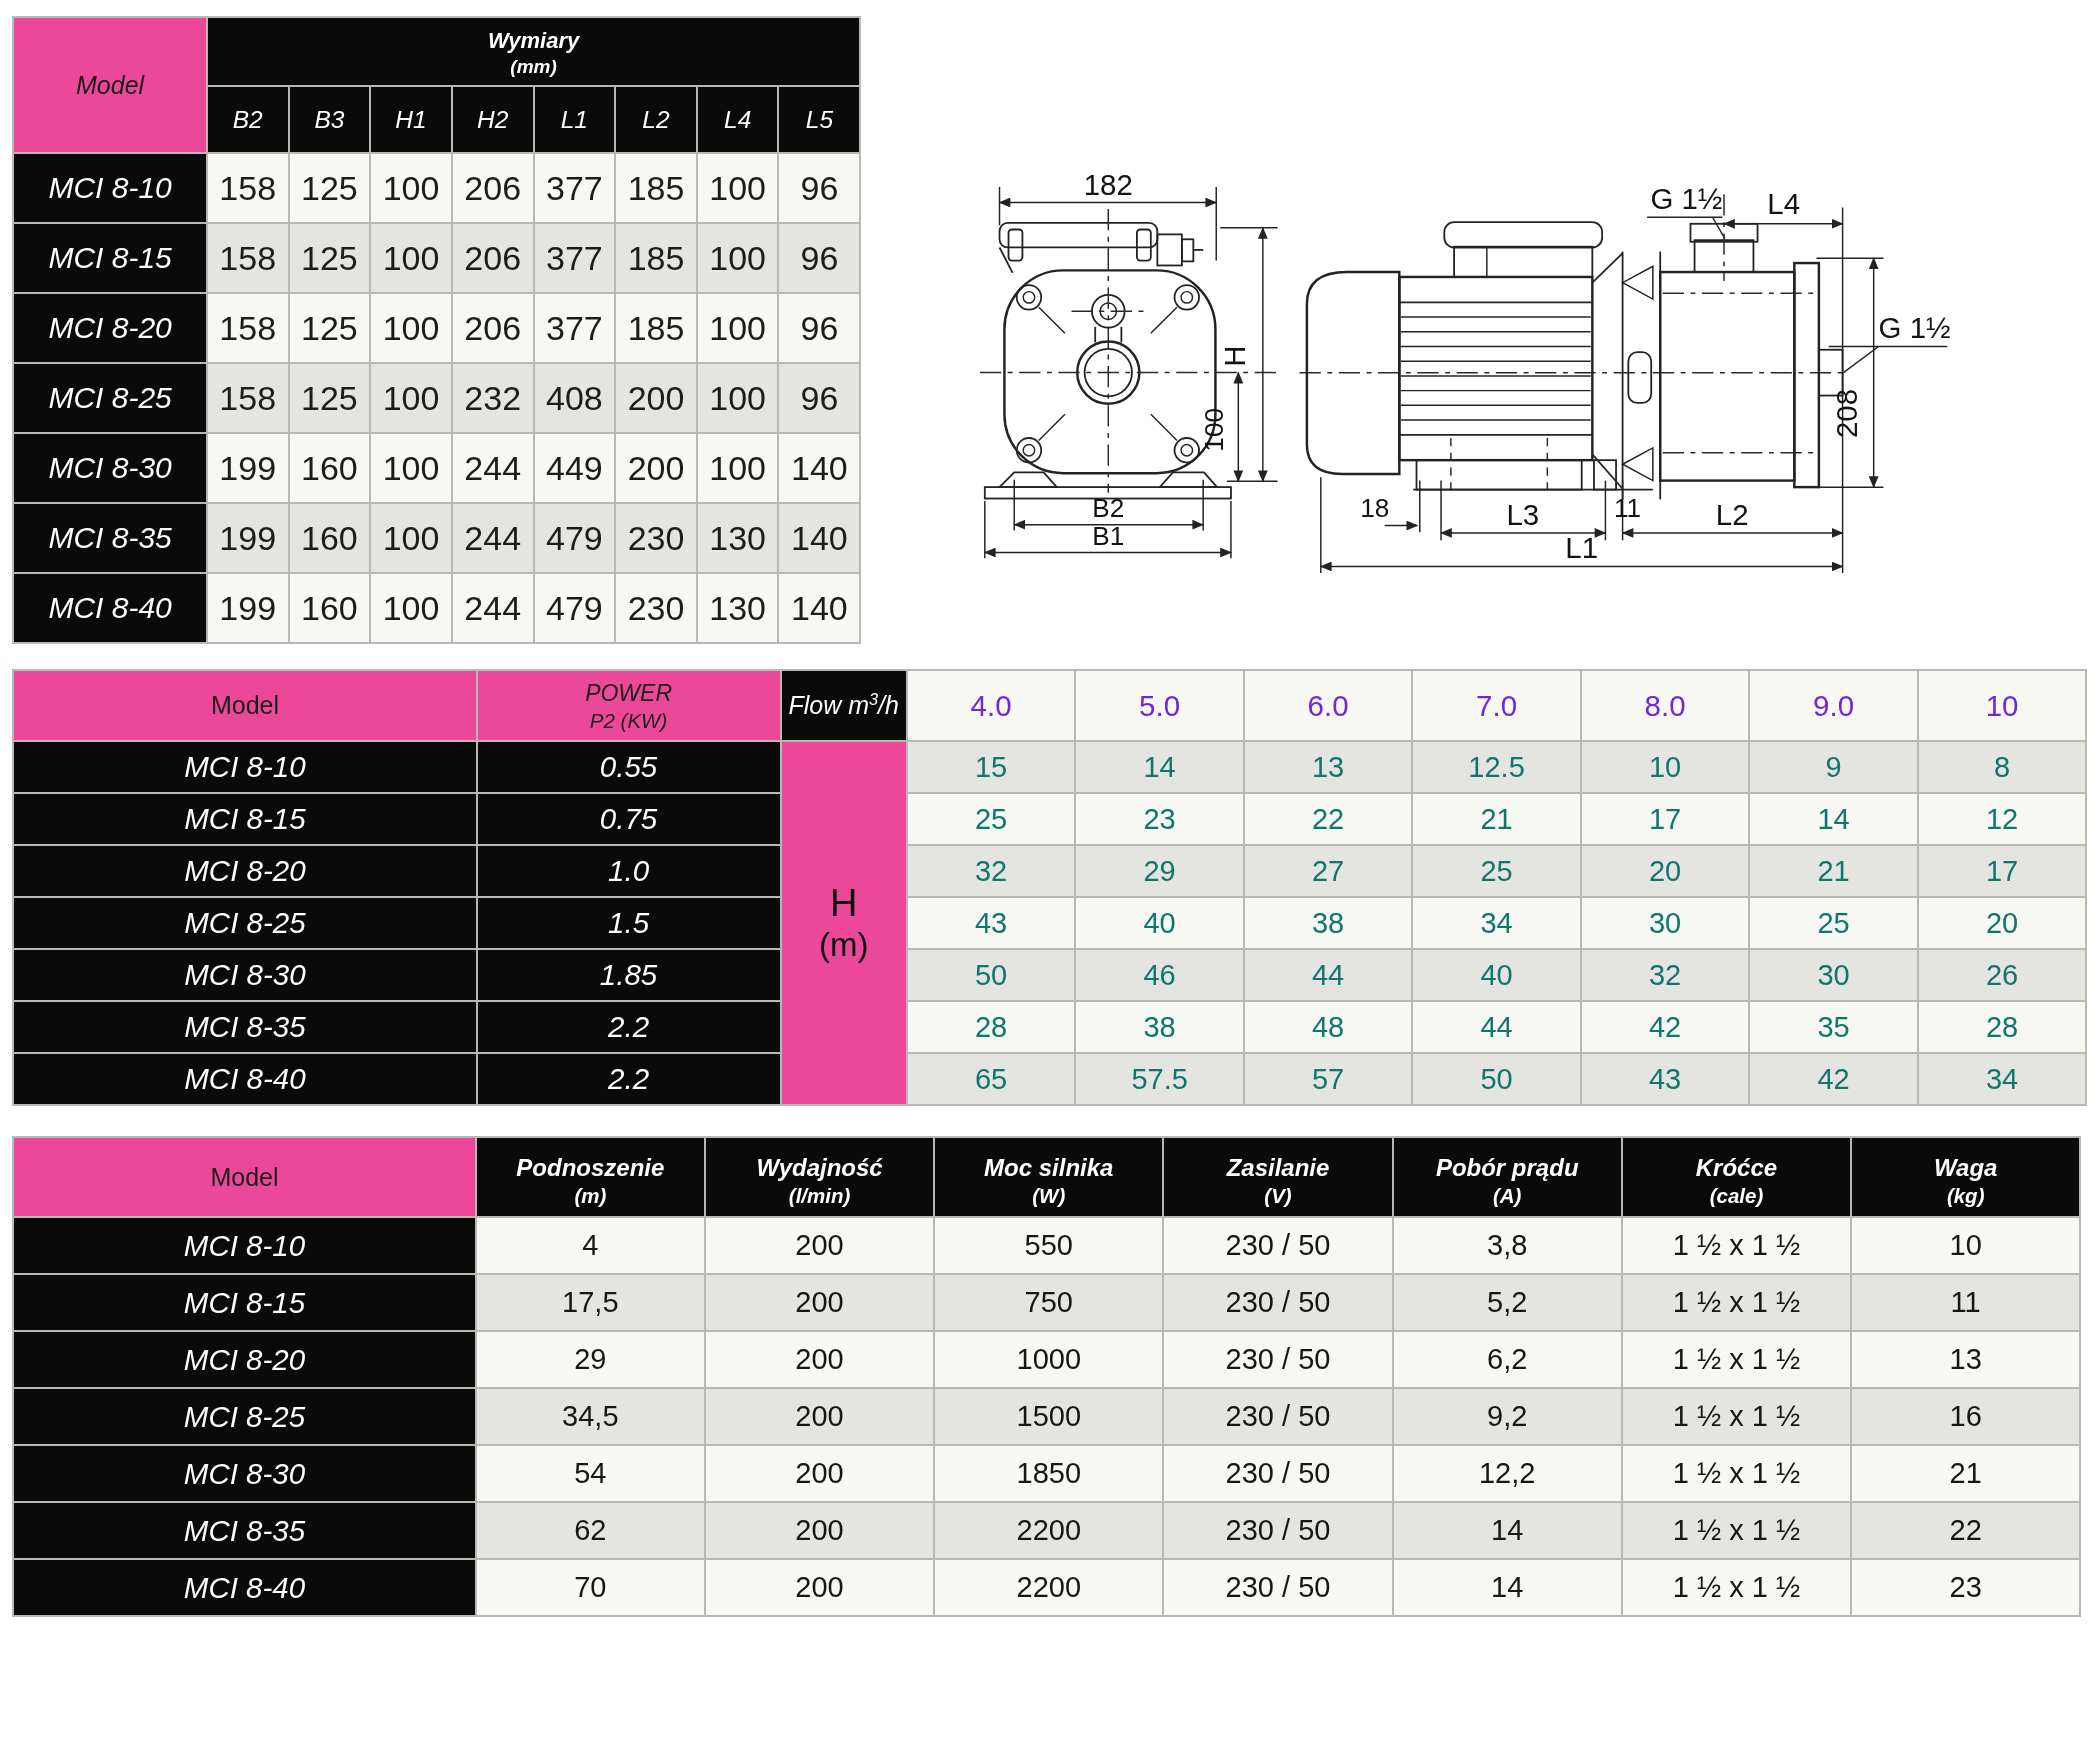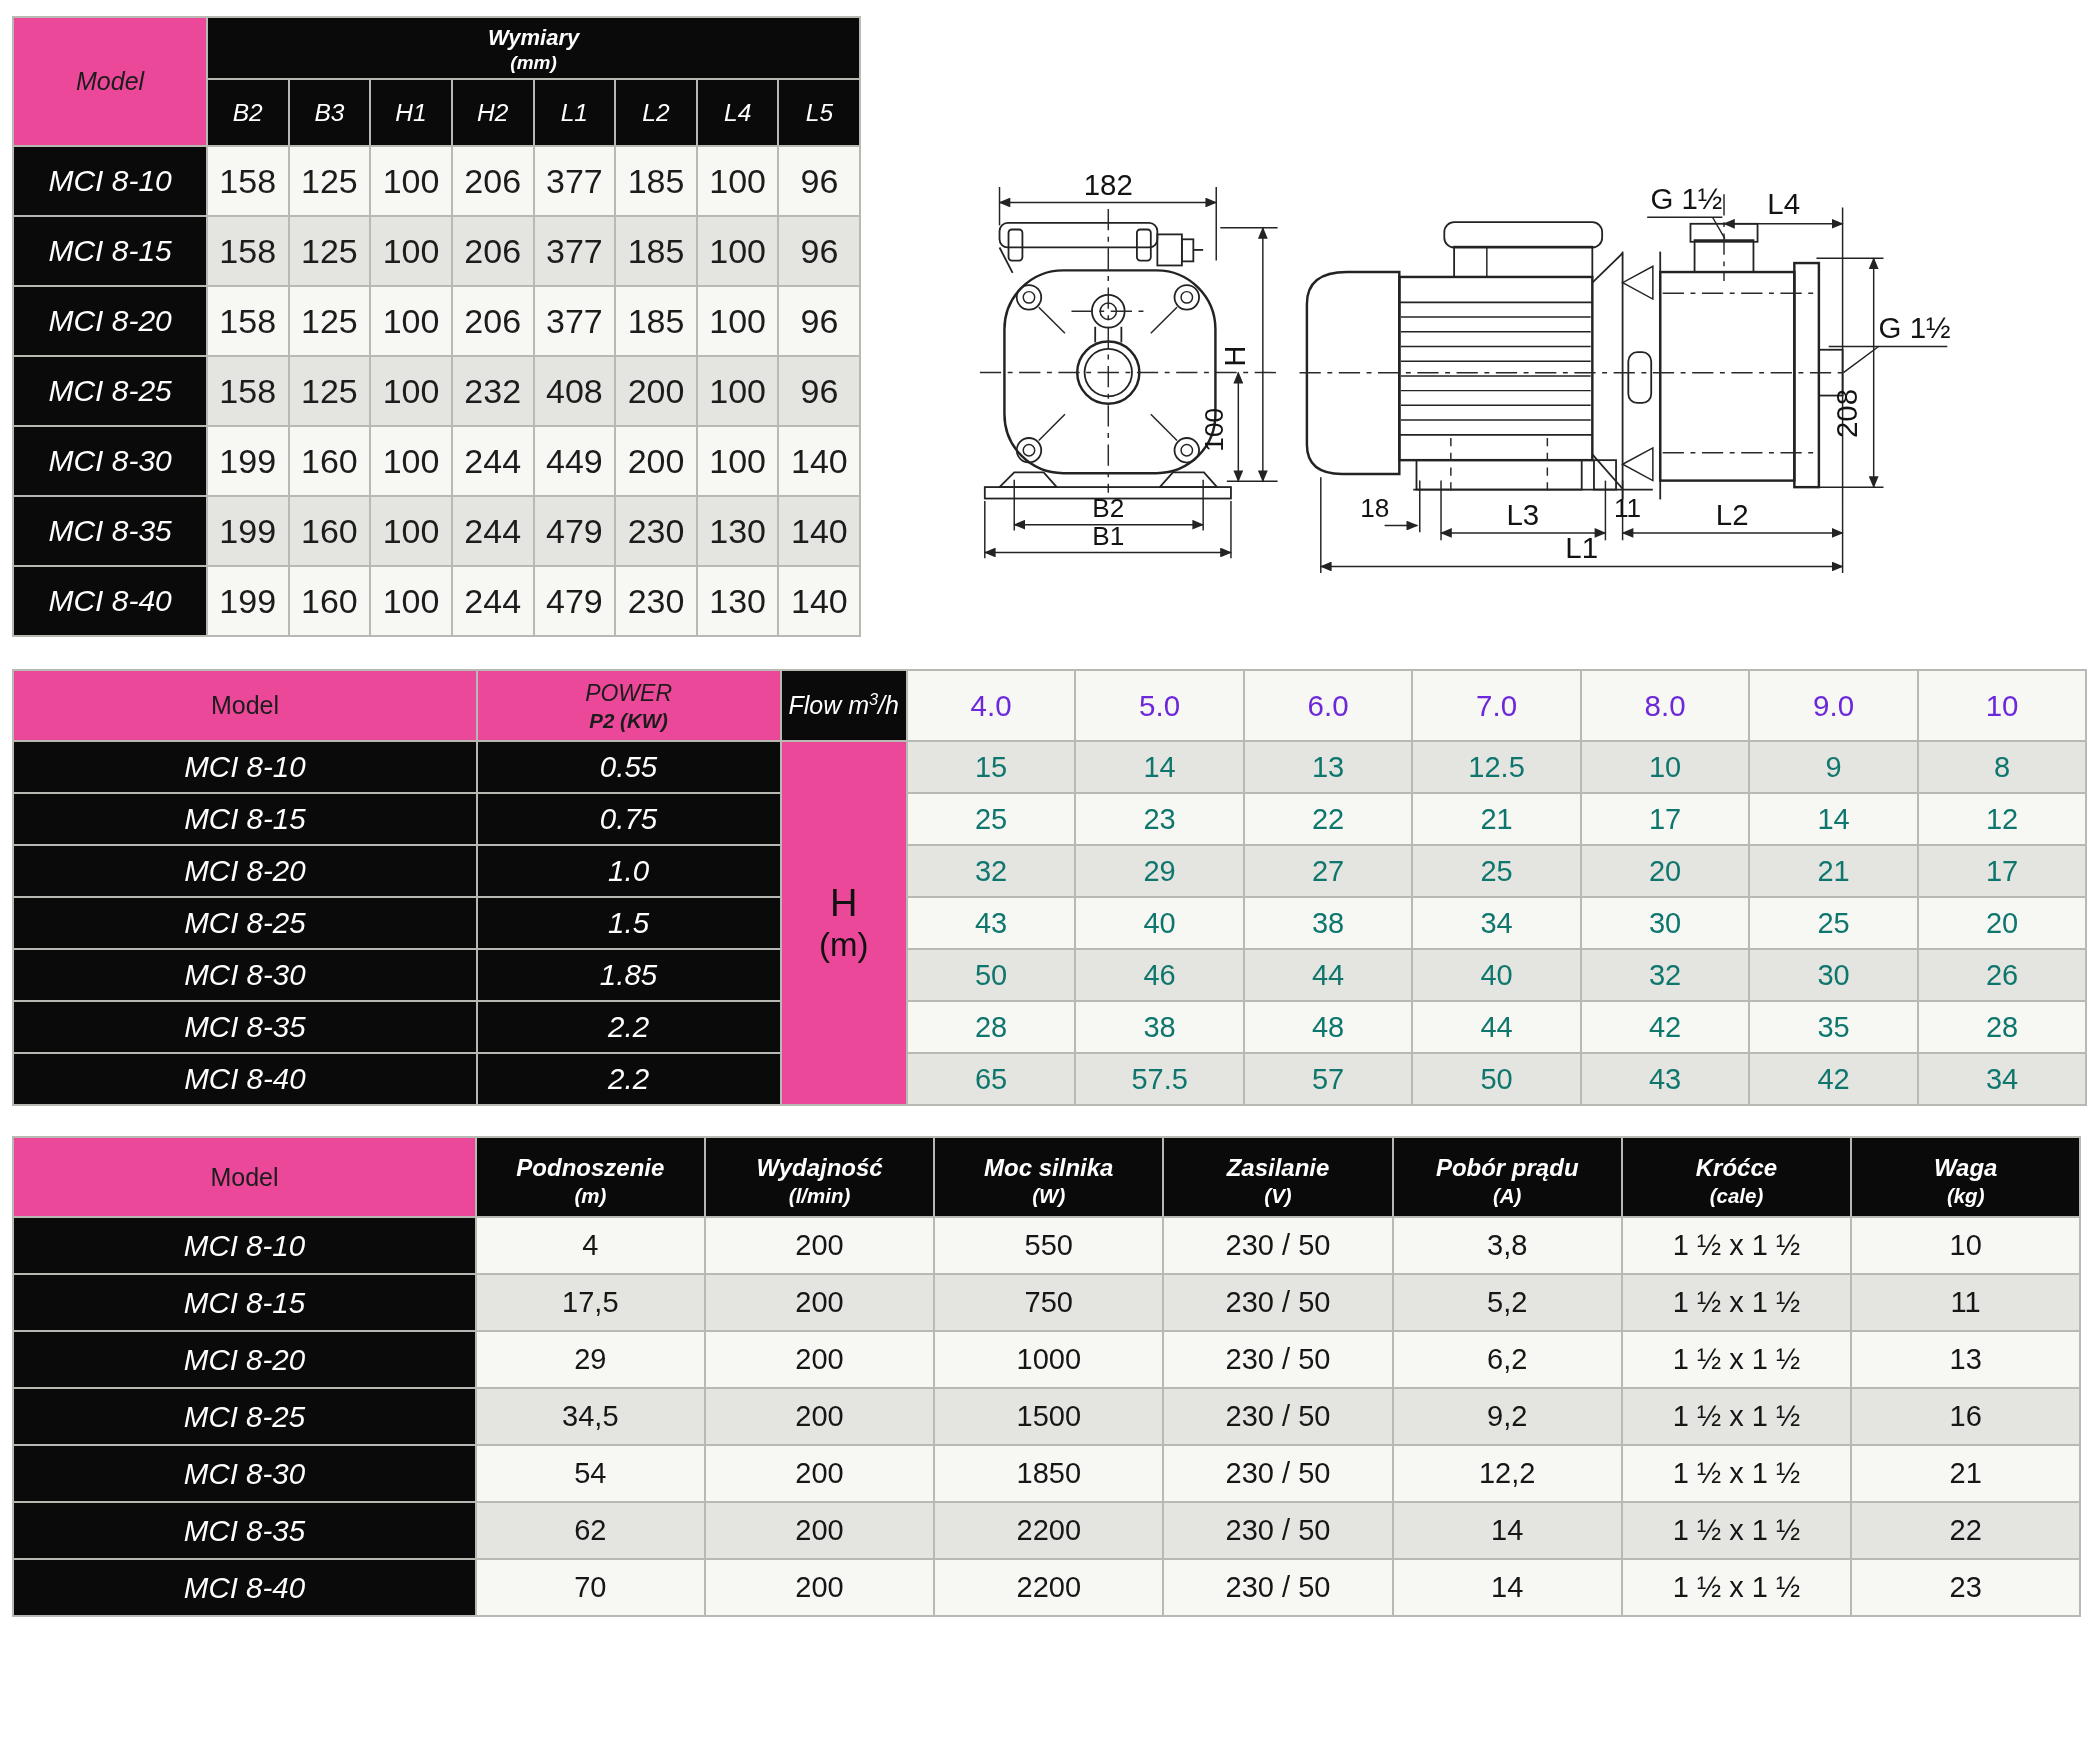--- a/index.html
+++ b/index.html
@@ -16,29 +16,29 @@
 
   .mhi{font-style:italic;font-weight:700;font-size:25px;}
   .mh{font-weight:700;font-size:25px;}
   .gh1{font-style:italic;font-weight:700;font-size:22px;line-height:1.35;}
   .gh2{font-style:italic;font-weight:700;font-size:19px;}
   .colh{font-style:italic;font-weight:700;font-size:24.5px;}
   .modelc{font-style:italic;font-weight:700;font-size:30px;}
   .dval{font-size:34px;color:#1c1c1c;}
 
   .dims{left:12.3px;top:16.4px;width:849px;}
-  .dims thead tr.r1 th{height:60px;}
+  .dims thead tr.r1 th{height:67px;}
   #dims-cols th{height:65px;}
   .dims tbody th,.dims tbody td{height:68px;}
 
   .perf{left:12.3px;top:669px;width:2075px;}
   #perf-head-row th{height:69px;}
   .perf tbody th,.perf tbody td{height:50px;}
   .ph1{font-style:italic;font-weight:400;font-size:23px;line-height:1.35;}
-  .ph2{font-style:italic;font-weight:700;font-size:20.5px;}
+  .ph2{font-style:italic;font-weight:400;font-size:20.5px;}
   .fl{font-style:italic;font-weight:700;font-size:25px;}
   .fl sup{font-size:16.4px;}
   .fhead{font-weight:700;font-size:29.5px;color:#6d28d9;}
   .powv{font-style:italic;font-weight:700;font-size:29.5px;}
   .hval{font-weight:700;font-size:29px;color:#0f766e;margin-top:19px;}
   .hcell .hl1{font-size:38px;line-height:1.15;color:#111;}
   .hcell .hl2{font-size:33px;color:#111;}
 
   .spec{left:12.3px;top:1136px;width:2069px;}
   #spec-head-row th,.spec thead .mh{height:78px;}

